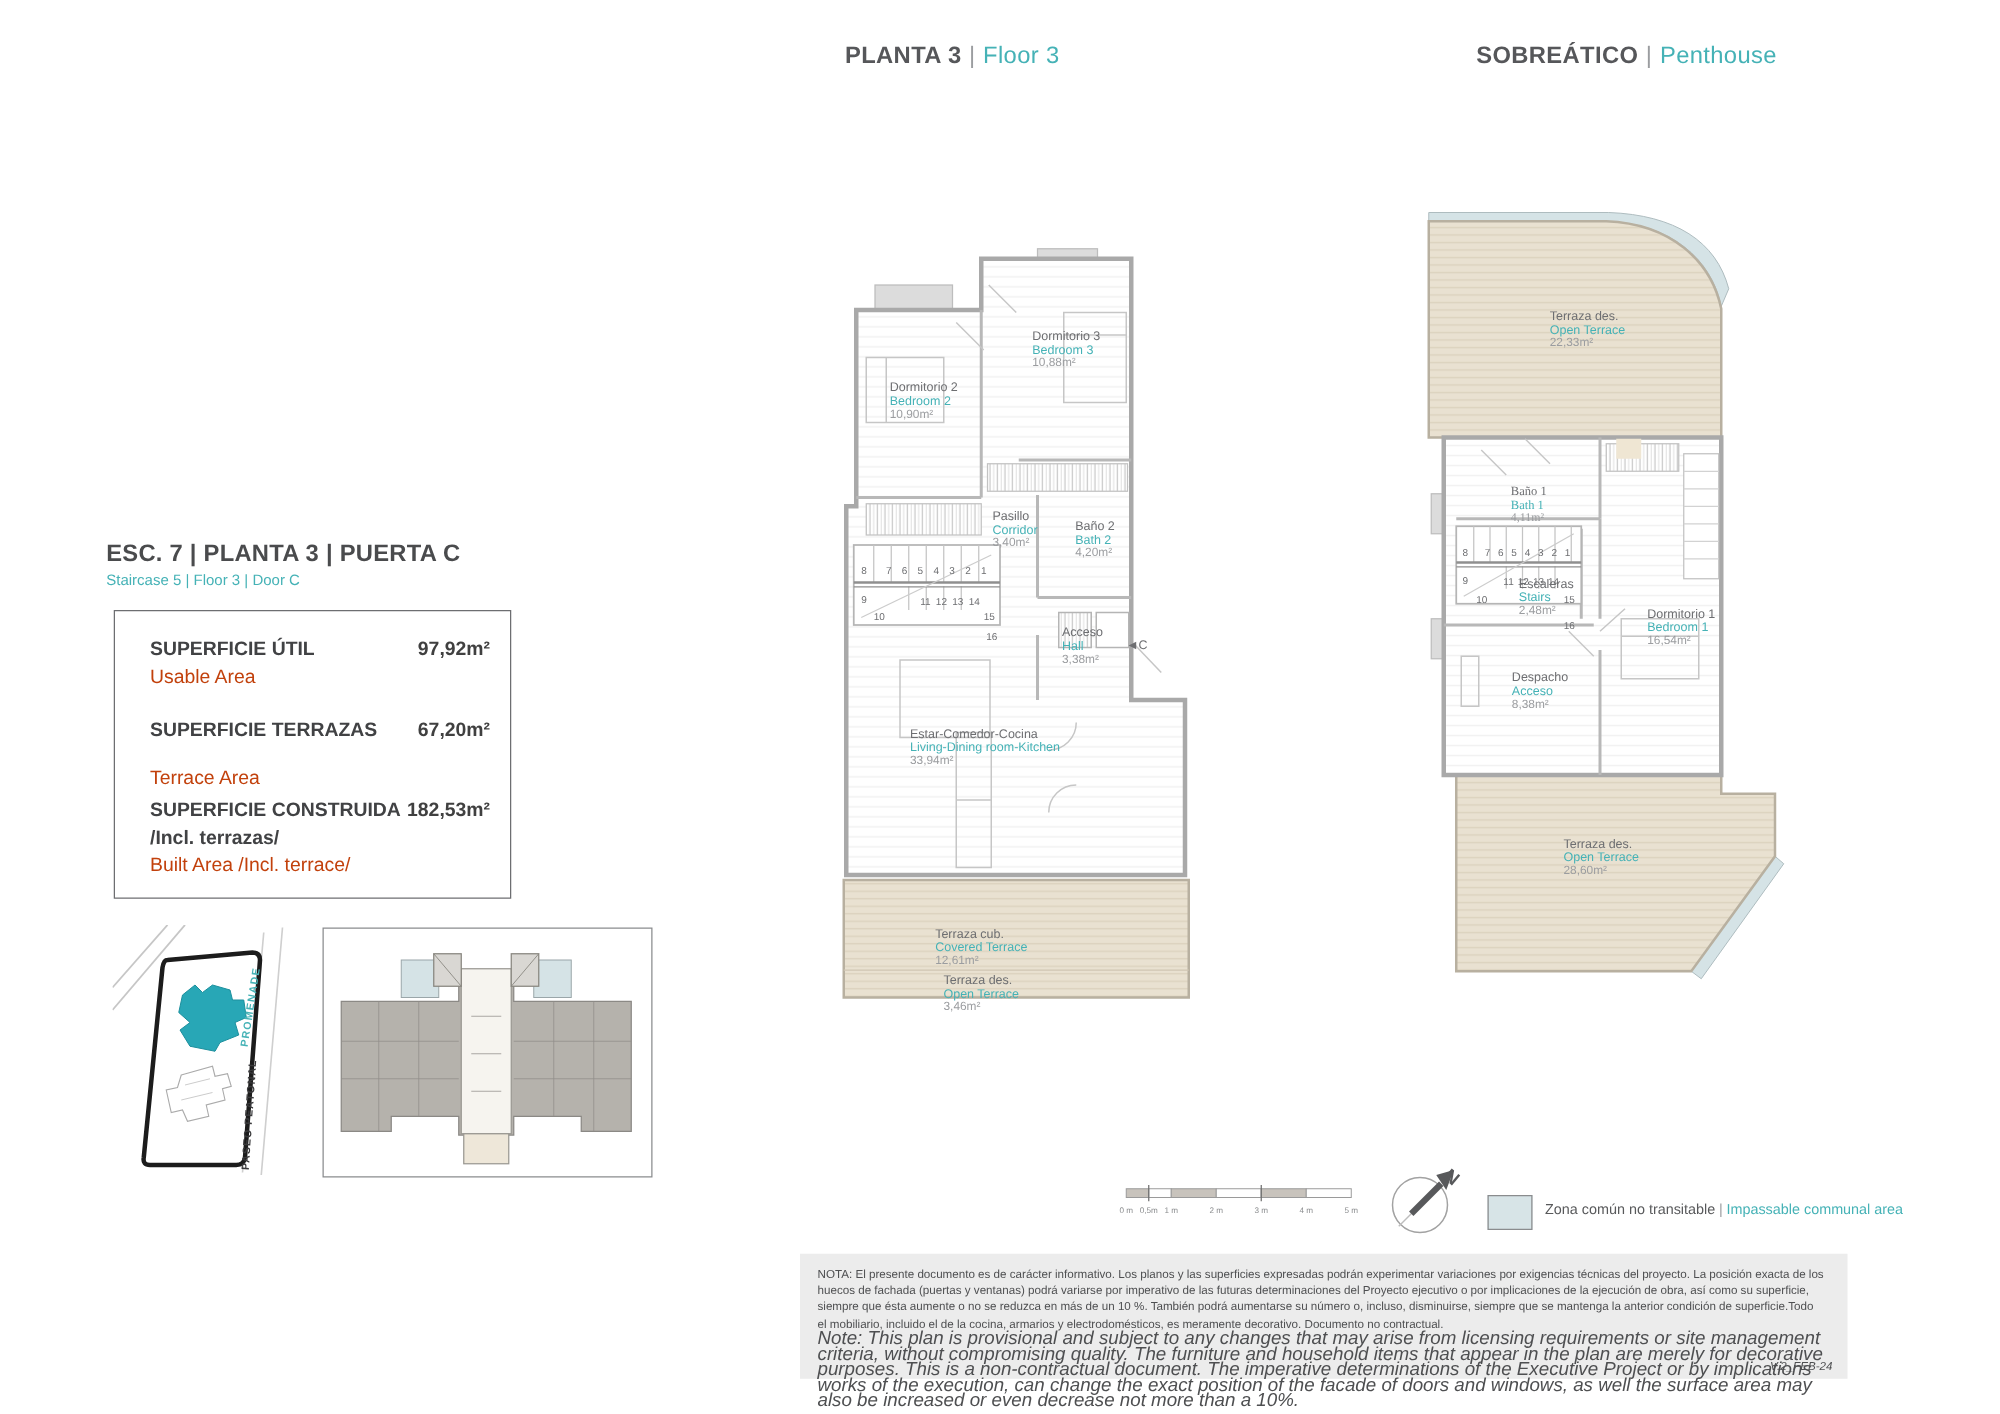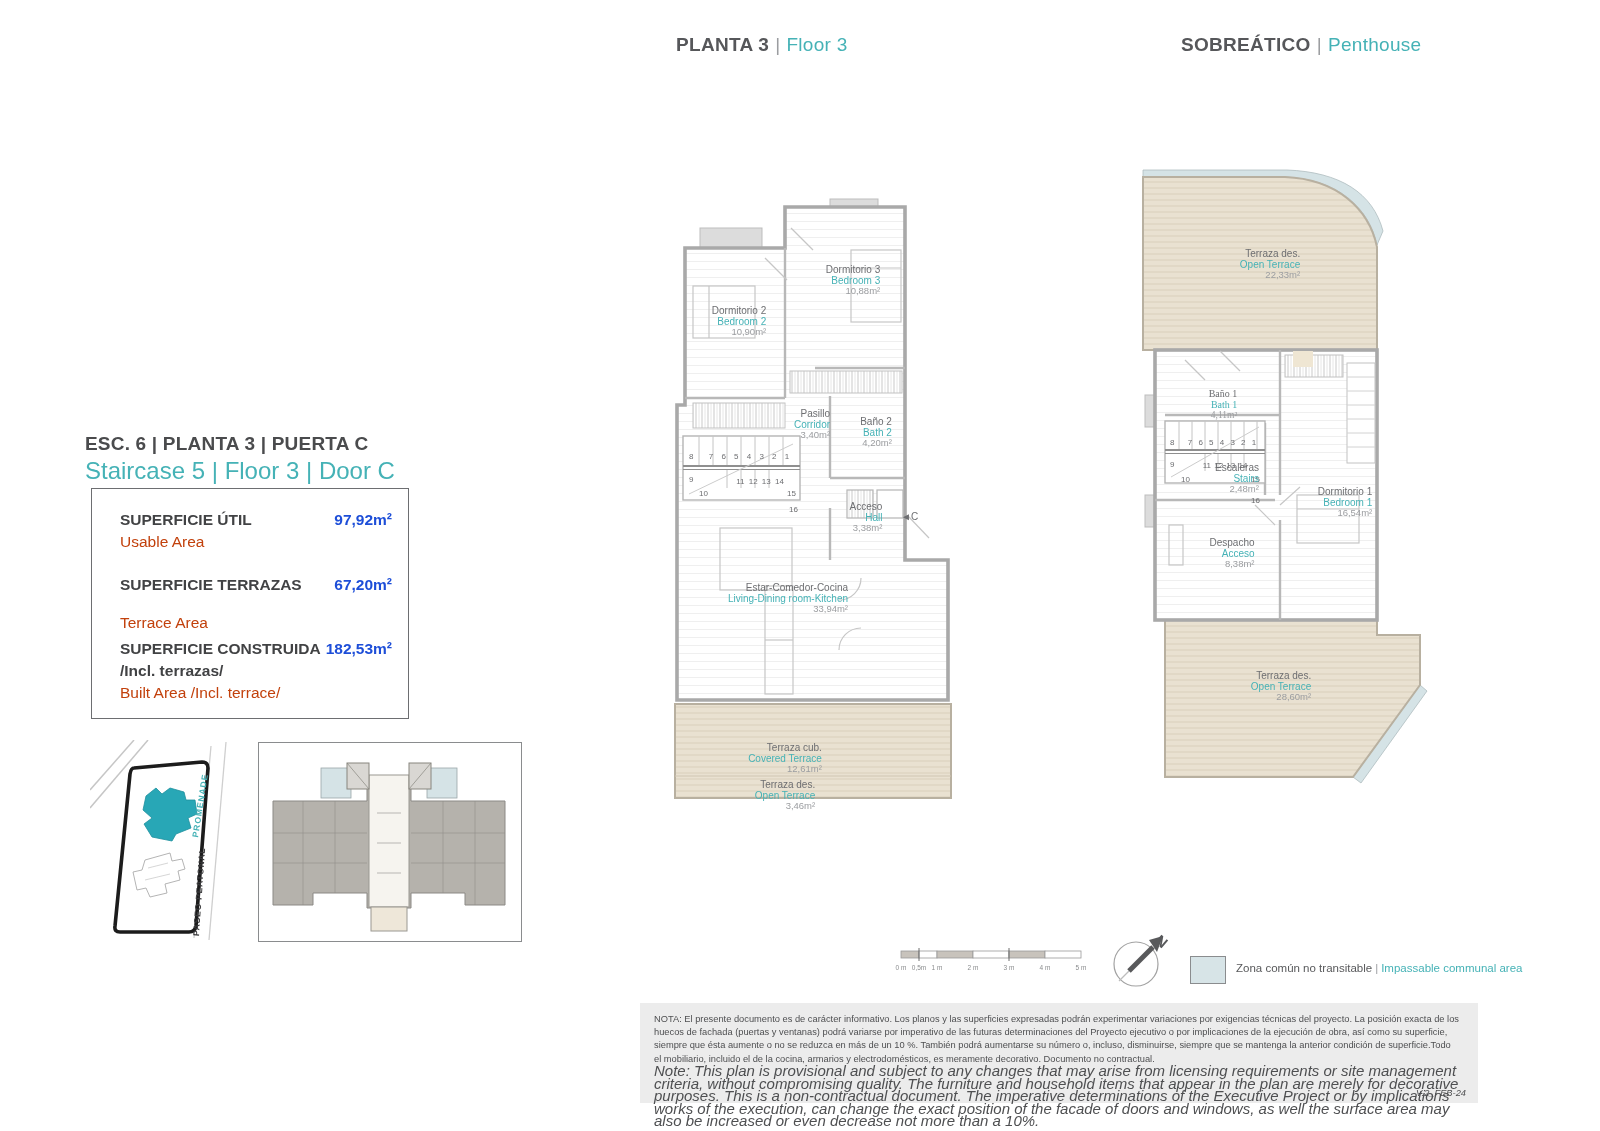--- a/index.html
+++ b/index.html
@@ -6,28 +6,28 @@
   .page{position:relative;width:1600px;height:1131px;background:#fff;overflow:hidden;
         font-family:"Liberation Sans",sans-serif;color:#58595b;}
   .abs{position:absolute;}
   
   .hdr{position:absolute;font-size:19px;letter-spacing:.3px;white-space:nowrap;}
   .hdr .es{color:#56575a;font-weight:600;}
   .hdr .div{color:#9b9da0;font-weight:300;padding:0 6px;}
   .hdr .en{color:#45b2b6;}
   
   .unit-es{position:absolute;left:85px;top:433px;font-size:19px;font-weight:700;color:#4a4b4d;letter-spacing:.2px;}
-  .unit-en{position:absolute;left:85px;top:457px;font-size:24px;color:#45b2b6;}
+  .unit-en{position:absolute;left:85px;top:457px;font-size:12px;color:#45b2b6;}
   
   .area-box{position:absolute;left:91px;top:488px;width:316px;height:229px;border:1.6px solid #6d6e71;background:#fff;}
   .arow-es{position:absolute;left:28px;font-size:15.5px;font-weight:600;color:#414244;}
   .arow-en{position:absolute;left:28px;font-size:15.5px;color:#c2410c;}
-  .arow-val{position:absolute;right:16px;font-size:15.5px;font-weight:600;color:#1d4ed8;}
-  
-  .rlabel{position:absolute;transform:translateX(-50%);text-align:right;font-size:10px;line-height:10.5px;white-space:nowrap;z-index:5;}
+  .arow-val{position:absolute;right:16px;font-size:15.5px;font-weight:600;color:#404040;}
+  
+  .rlabel{position:absolute;transform:translateX(-50%);text-align:left;font-size:10px;line-height:10.5px;white-space:nowrap;z-index:5;}
   .rlabel .es{display:block;color:#6d6e71;}
   .rlabel .en{display:block;color:#45b2b6;}
   .rlabel .ar{display:block;color:#9b9da0;font-size:9.5px;}
   .door-tag{position:absolute;font-size:10px;color:#6d6e71;z-index:5;}
   
   .legend-swatch{position:absolute;left:1190px;top:956px;width:34px;height:26px;background:#d7e4e7;border:1.6px solid #8a8c8e;}
   .legend-text{position:absolute;left:1236px;top:962px;font-size:11.5px;white-space:nowrap;}
   .legend-text .es{color:#58595b;}
   .legend-text .div{color:#9b9da0;padding:0 3px;}
   .legend-text .en{color:#45b2b6;}
@@ -44,21 +44,21 @@
 
 <div class="page">
 
   <div class="hdr" style="left:676px;top:34px;">
     <span class="es">PLANTA 3</span><span class="div">|</span><span class="en">Floor 3</span>
   </div>
   <div class="hdr" style="left:1181px;top:34px;">
     <span class="es">SOBREÁTICO</span><span class="div">|</span><span class="en">Penthouse</span>
   </div>
 
-  <div class="unit-es">ESC. 6 | PLANTA 3 | PUERTA C</div>
+  <div class="unit-es">ESC. 7 | PLANTA 3 | PUERTA C</div>
   <div class="unit-en">Staircase 5 | Floor 3 | Door C</div>
 
   <div class="area-box">
     <div class="arow-es" style="top:22px;">SUPERFICIE ÚTIL</div>
     <div class="arow-val" style="top:22px;">97,92m²</div>
     <div class="arow-en" style="top:44px;">Usable Area</div>
 
     <div class="arow-es" style="top:87px;">SUPERFICIE TERRAZAS</div>
     <div class="arow-val" style="top:87px;">67,20m²</div>
     <div class="arow-en" style="top:109px;margin-top:16px;">Terrace Area</div>

